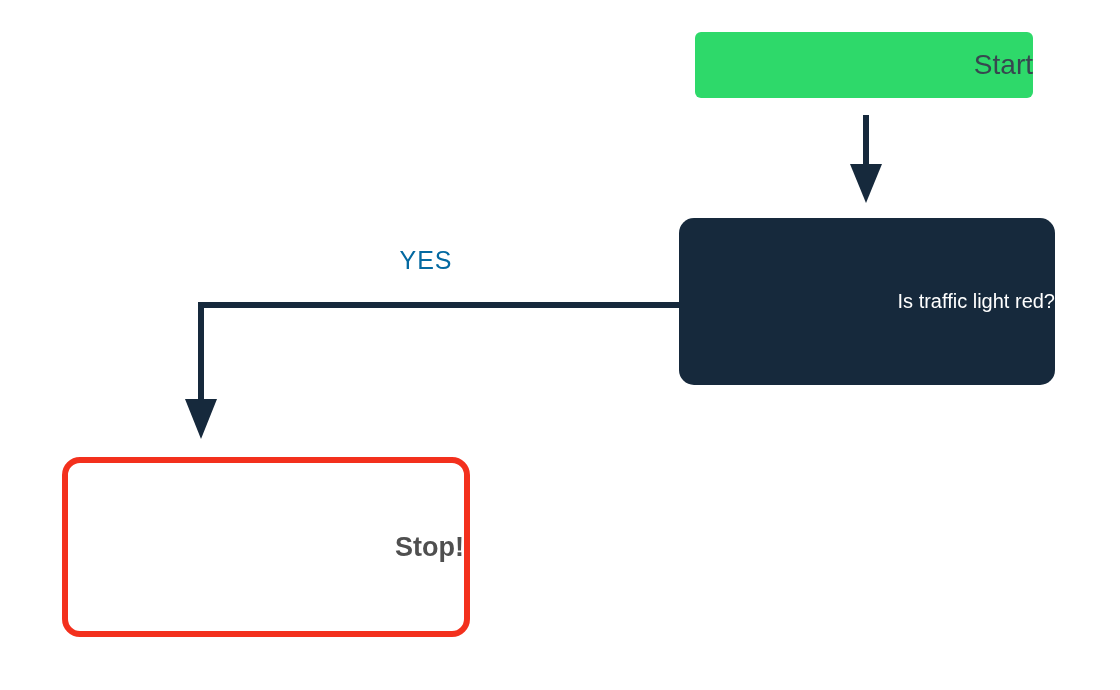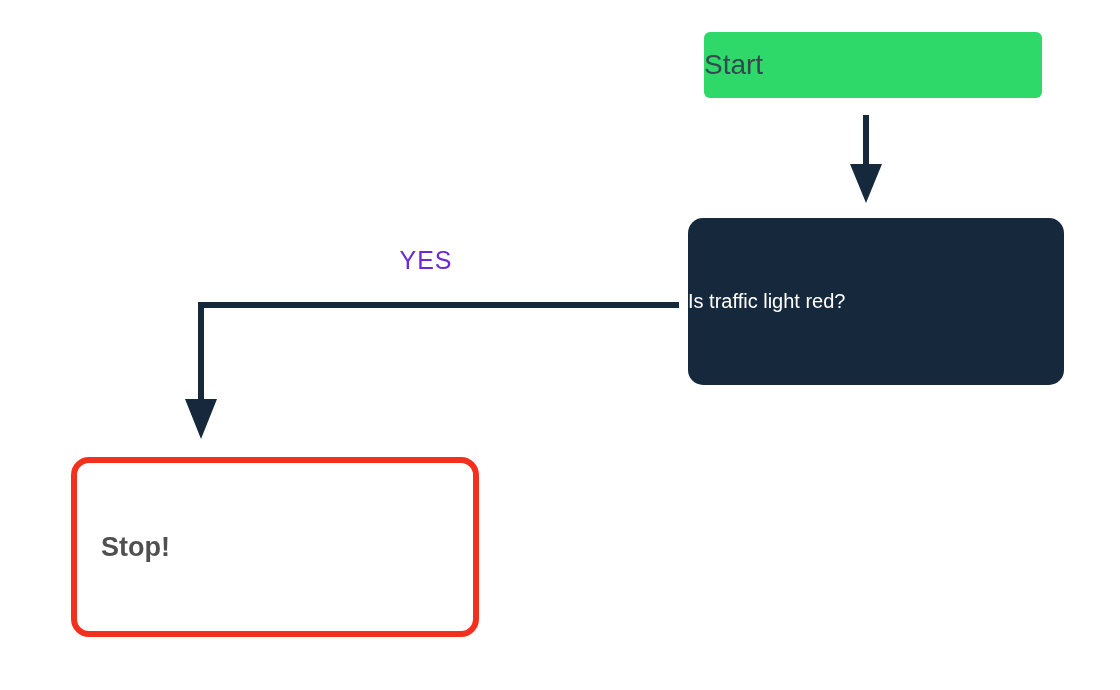--- a/index.html
+++ b/index.html
@@ -20,24 +20,23 @@
     left: 0;
     top: 0;
     width: 1120px;
     height: 690px;
     pointer-events: none;
   }
   .node {
     position: absolute;
     display: flex;
     align-items: center;
-    justify-content: flex-start;
+    justify-content: flex-end;
     box-sizing: border-box;
     text-align: center;
-    margin-left: 9px;
   }
   .node-start {
     left: 695px;
     top: 32px;
     width: 338px;
     height: 66px;
     background: #2ed96a;
     border-radius: 6px;
     color: #37474f;
     font-size: 28px;
@@ -66,21 +65,21 @@
     font-size: 27px;
     font-weight: 700;
     padding-left: 24px;
   }
   .edge-label-yes {
     position: absolute;
     left: 356px;
     top: 246px;
     width: 140px;
     text-align: center;
-    color: #6d28d9;
+    color: #0369a1;
     font-size: 25px;
     font-weight: 400;
     letter-spacing: 1px;
   }
 </style>
 </head>
 <body>
 
 <div class="canvas">
 

